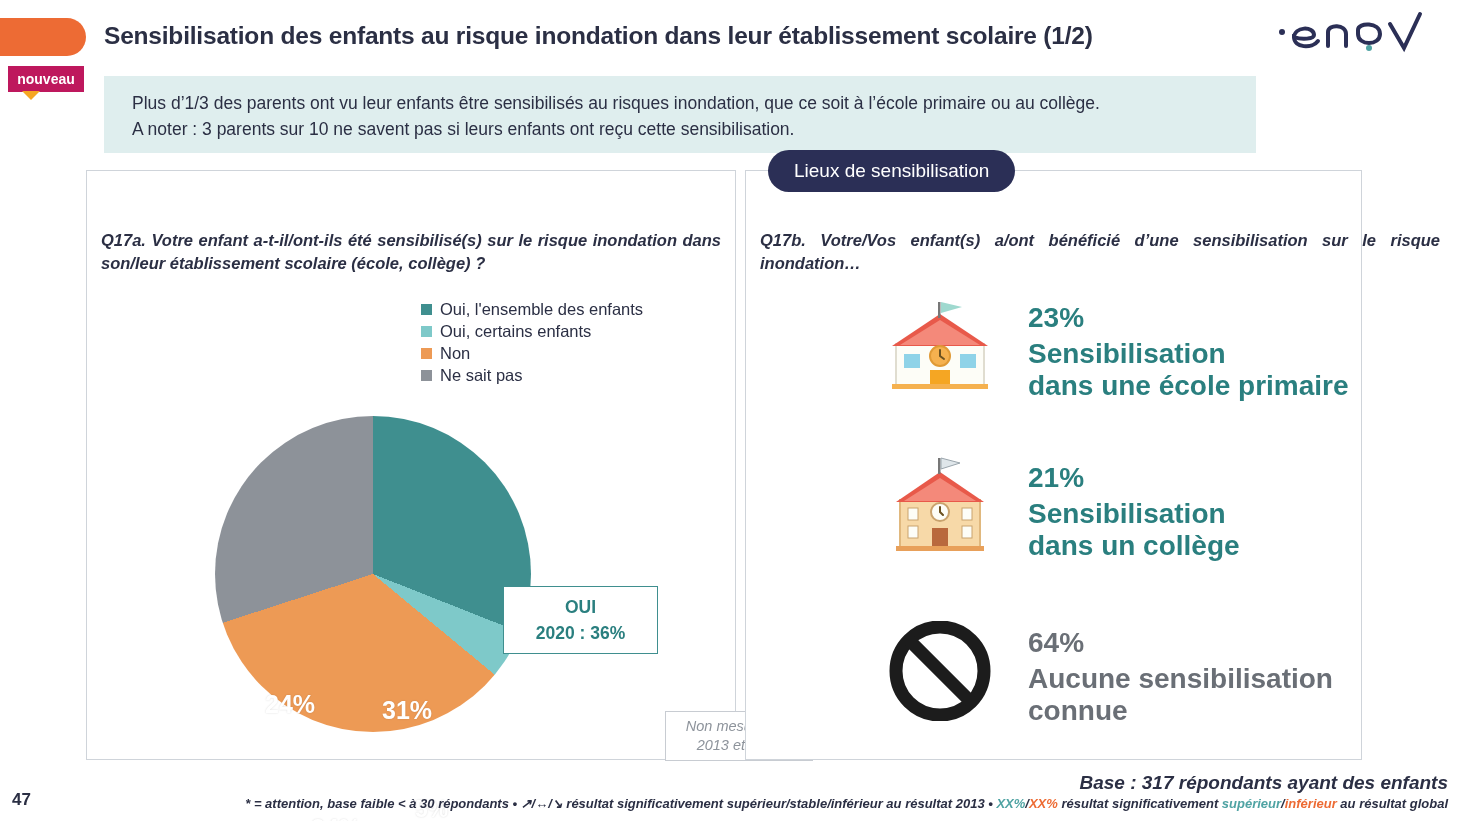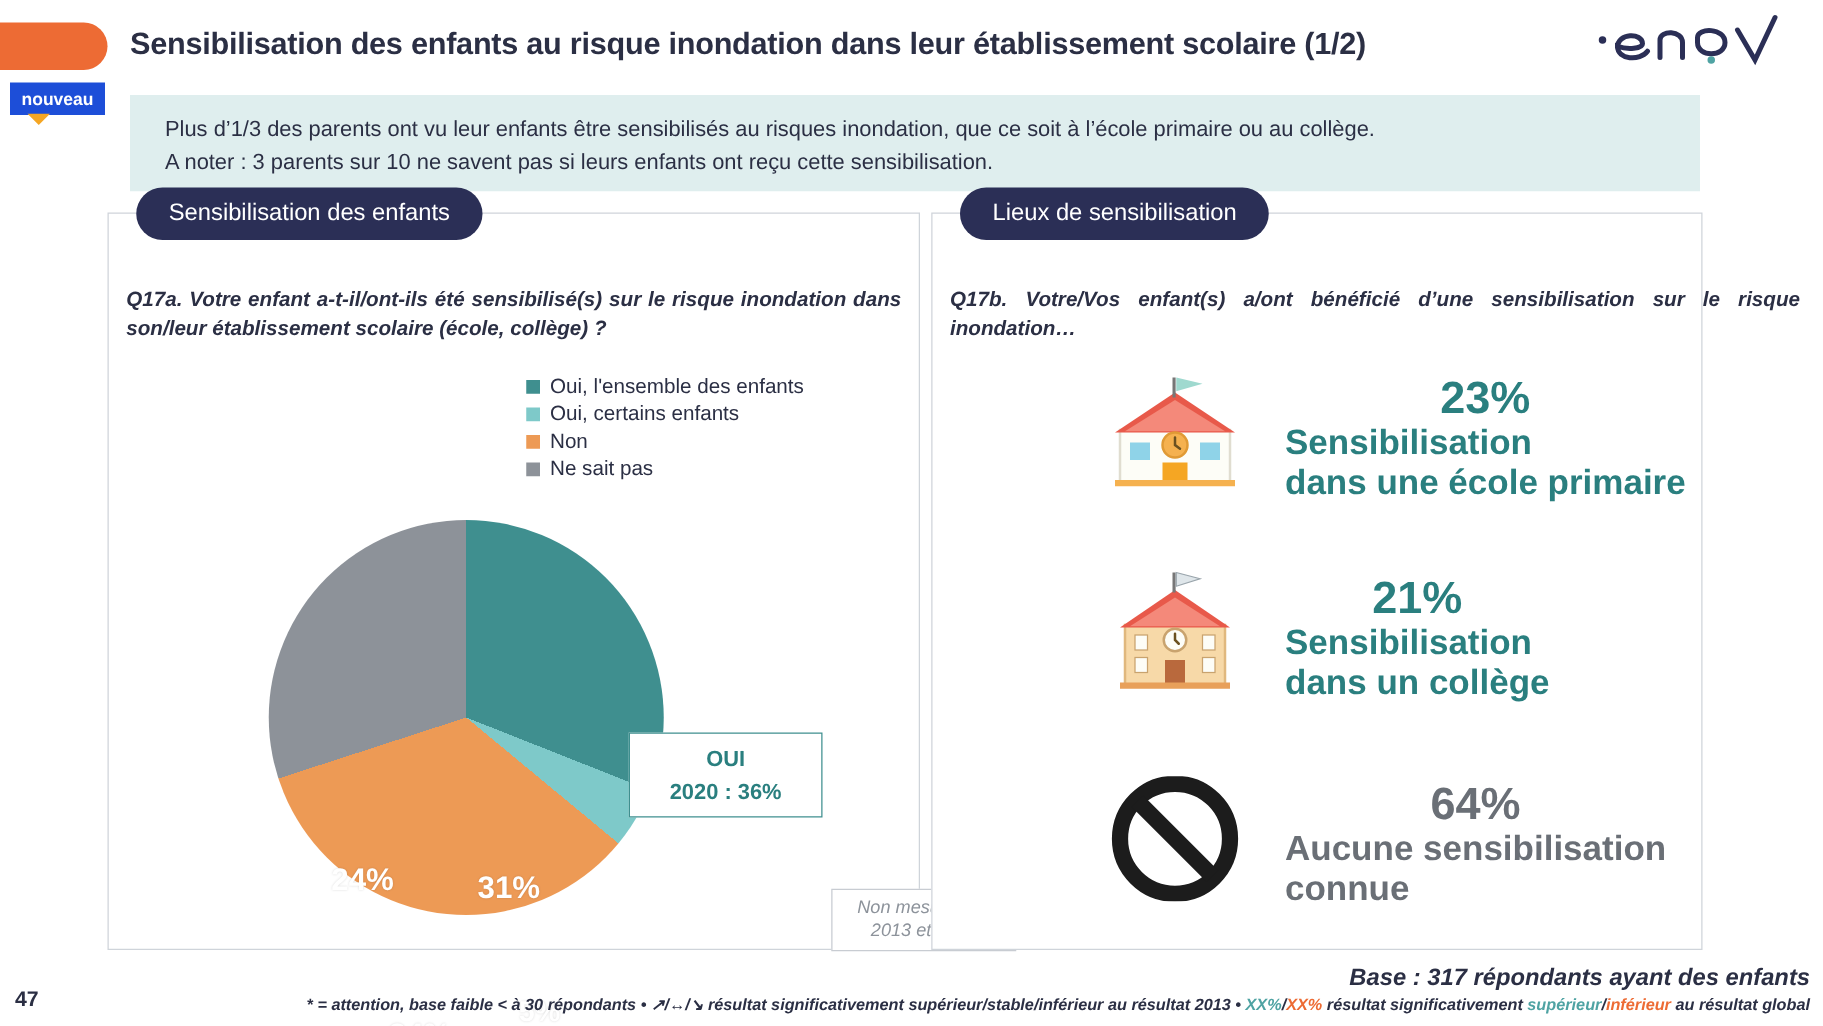--- a/index.html
+++ b/index.html
@@ -23,21 +23,21 @@
     left: 0; top: 18px;
     width: 86px; height: 38px;
     background: #ed6b34;
     border-top-right-radius: 19px;
     border-bottom-right-radius: 19px;
   }
   .nouveau-badge {
     position: absolute;
     left: 8px; top: 66px;
     width: 76px; height: 26px;
-    background: #1d4ed8;
+    background: #be185d;
     color: #ffffff;
     font-size: 14px;
     font-weight: bold;
     display: flex;
     align-items: center;
     justify-content: center;
   }
   .nouveau-badge::after {
     content: "";
     position: absolute;
@@ -61,21 +61,21 @@
   .logo {
     position: absolute;
     right: 10px; top: 8px;
     width: 180px; height: 56px;
   }
 
   
   .intro-box {
     position: absolute;
     left: 104px; top: 76px;
-    width: 1256px; height: 77px;
+    width: 1152px; height: 77px;
     background: #dfeeee;
     padding: 14px 28px;
   }
   .intro-line {
     font-size: 17.5px;
     color: #2b2f44;
     line-height: 26px;
     white-space: nowrap;
   }
 
@@ -204,24 +204,23 @@
   .stat-icon {
     width: 108px; height: 100px;
     flex: 0 0 auto;
     position: relative;
   }
   .stat-text {
     margin-left: 34px;
     padding-top: 2px;
   }
   .stat-pct {
-    font-size: 36px;
+    font-size: 28px;
     font-weight: bold;
     line-height: 40px;
-    text-align: center;
   }
   .stat-desc {
     font-size: 28px;
     font-weight: bold;
     line-height: 32px;
   }
   .teal { color: #2a7f7f; }
   .gray { color: #6a6f76; }
 
   .row-1 { top: 125px; }
@@ -276,21 +275,20 @@
   </div>
 </div>
 <div class="nouveau-badge">nouveau</div>
 
 <div class="intro-box">
   <div class="intro-line">Plus d’1/3 des parents ont vu leur enfants être sensibilisés au risques inondation, que ce soit à l’école primaire ou au collège.</div>
   <div class="intro-line">A noter : 3 parents sur 10 ne savent pas si leurs enfants ont reçu cette sensibilisation.</div>
 </div>
 
 <div class="panel panel-left">
-  <div class="panel-tag tag-left">Sensibilisation des enfants</div>
   <div class="question q-left">Q17a.  Votre  enfant  a-t-il/ont-ils  été  sensibilisé(s)  sur  le  risque inondation dans son/leur établissement scolaire (école, collège) ?</div>
 
   <div class="legend">
     <div class="legend-row">
       <span class="legend-swatch" style="background:#3f8f8f"></span>
       <span class="legend-label">Oui, l'ensemble des enfants</span>
     </div>
     <div class="legend-row">
       <span class="legend-swatch" style="background:#7ec9c9"></span>
       <span class="legend-label">Oui, certains enfants</span>

